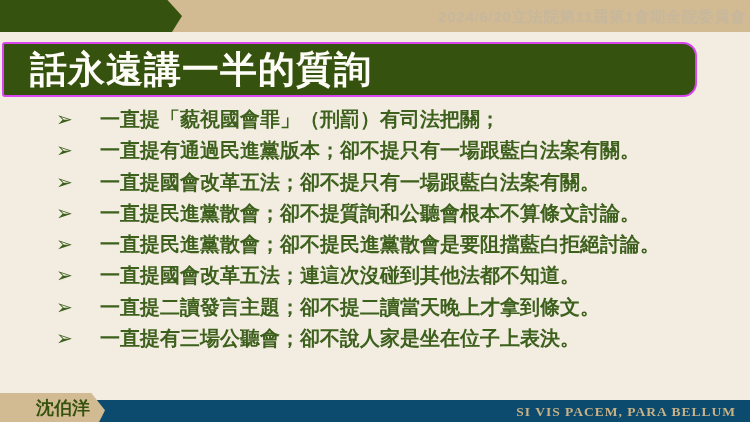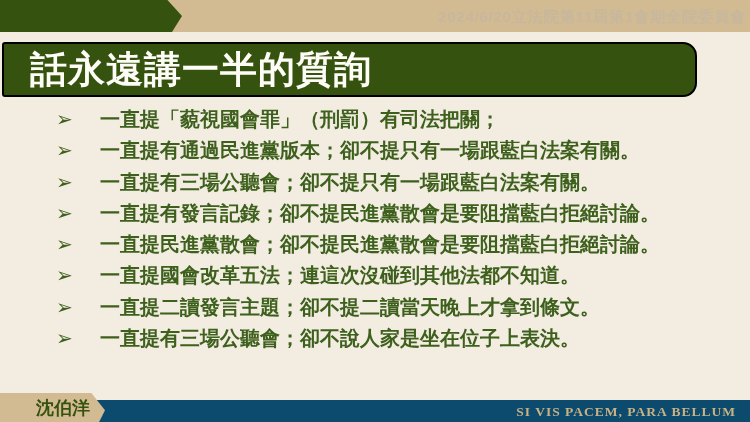--- a/index.html
+++ b/index.html
@@ -31,21 +31,21 @@
     background: #36520f;
     clip-path: polygon(0 0, 92% 0, 100% 50%, 94.5% 100%, 0 100%);
   }
 
   
   .titlebar {
     position: absolute; left: 2px; top: 42px;
     width: 695px; height: 55px;
     box-sizing: border-box;
     background: #36520f;
-    border: 2px solid #000000;
+    border: 2px solid #d946ef;
     border-radius: 3px 14px 14px 3px;
   }
   .titlebar .title-text {
     display: block;
     padding-left: 26px;
     line-height: 51px;
     font-size: 37px;
     font-weight: bold;
     color: #fdfcf6;
     letter-spacing: 1px;
@@ -133,27 +133,27 @@
       </li>
       <li class="item">
         <span class="arrow">➢</span>
         <div class="lines">
           <div>一直提有通過民進黨版本；卻不提只有一場跟藍白法案有關。</div>
         </div>
       </li>
       <li class="item">
         <span class="arrow">➢</span>
         <div class="lines">
-          <div>一直提有三場公聽會；卻不提只有一場跟藍白法案有關。</div>
+          <div>一直提國會改革五法；卻不提只有一場跟藍白法案有關。</div>
         </div>
       </li>
       <li class="item">
         <span class="arrow">➢</span>
         <div class="lines">
-          <div>一直提有發言記錄；卻不提民進黨散會是要阻擋藍白拒絕討論。</div>
+          <div>一直提民進黨散會；卻不提質詢和公聽會根本不算條文討論。</div>
         </div>
       </li>
       <li class="item">
         <span class="arrow">➢</span>
         <div class="lines">
           <div>一直提民進黨散會；卻不提民進黨散會是要阻擋藍白拒絕討論。</div>
         </div>
       </li>
       <li class="item">
         <span class="arrow">➢</span>

